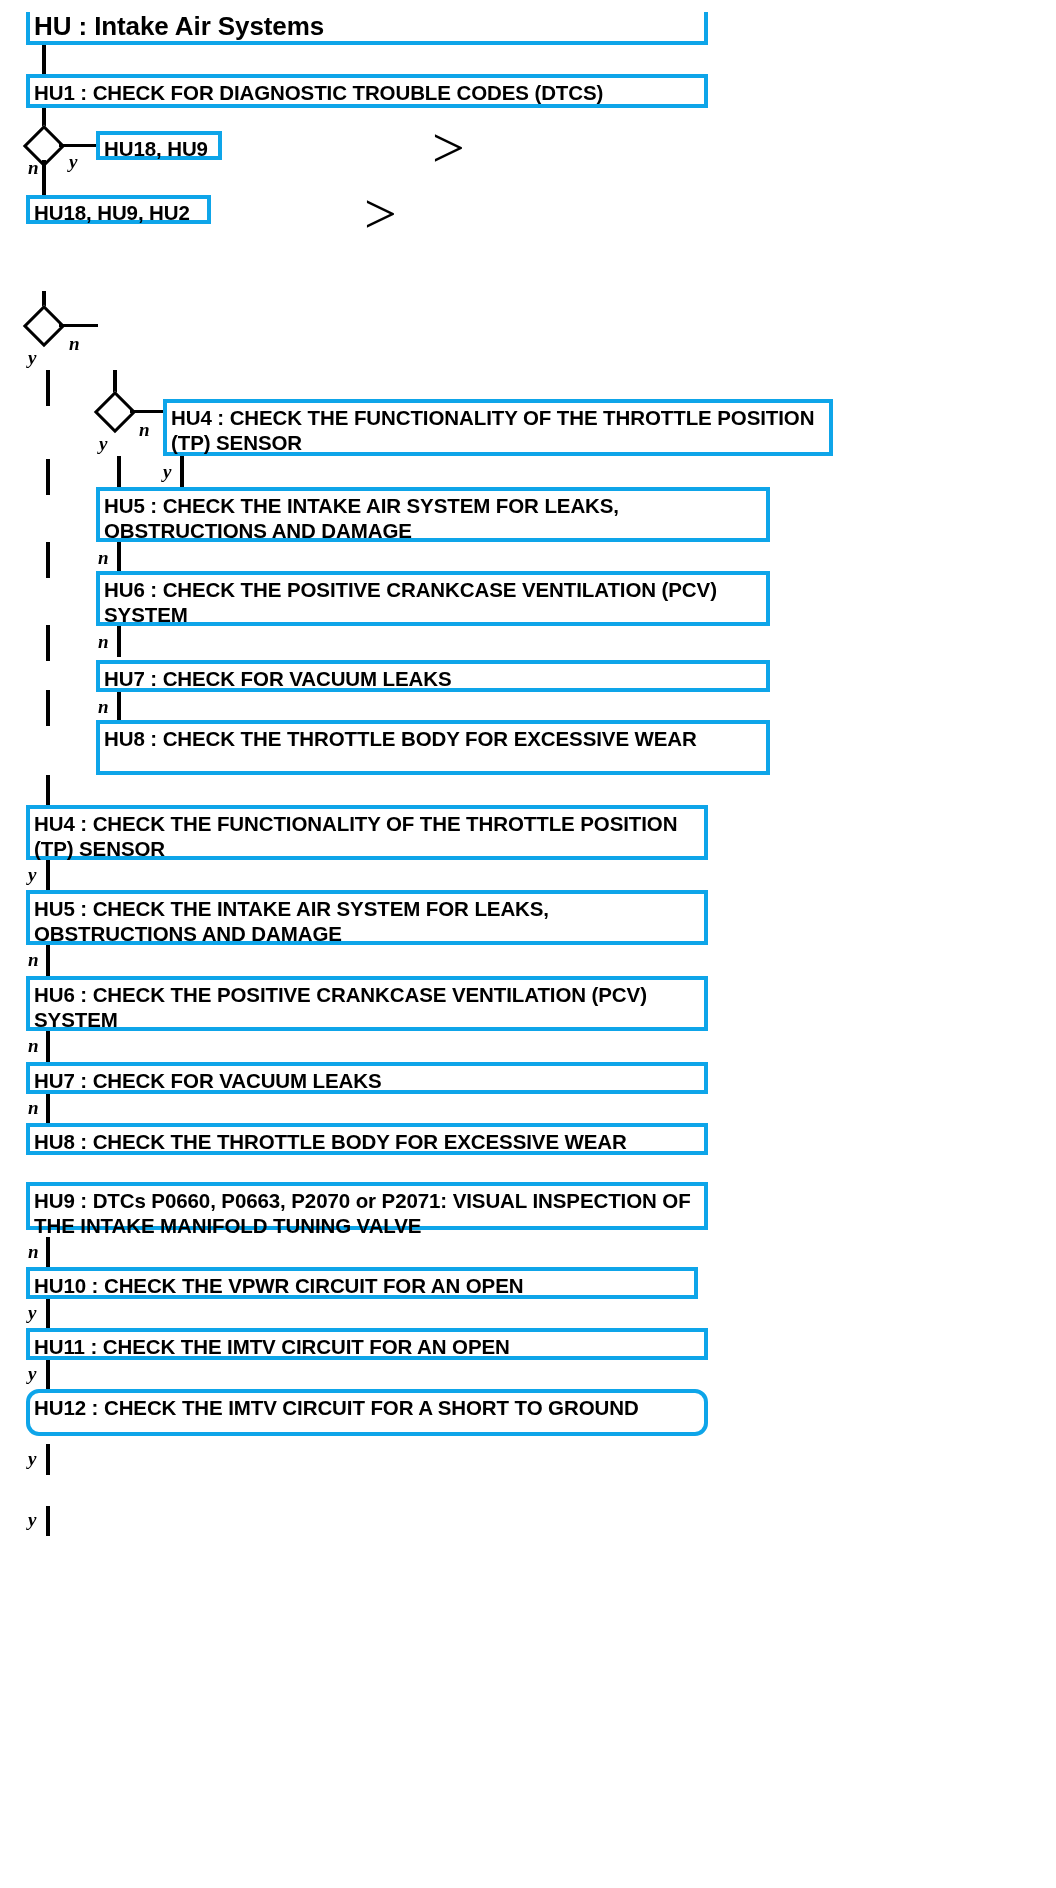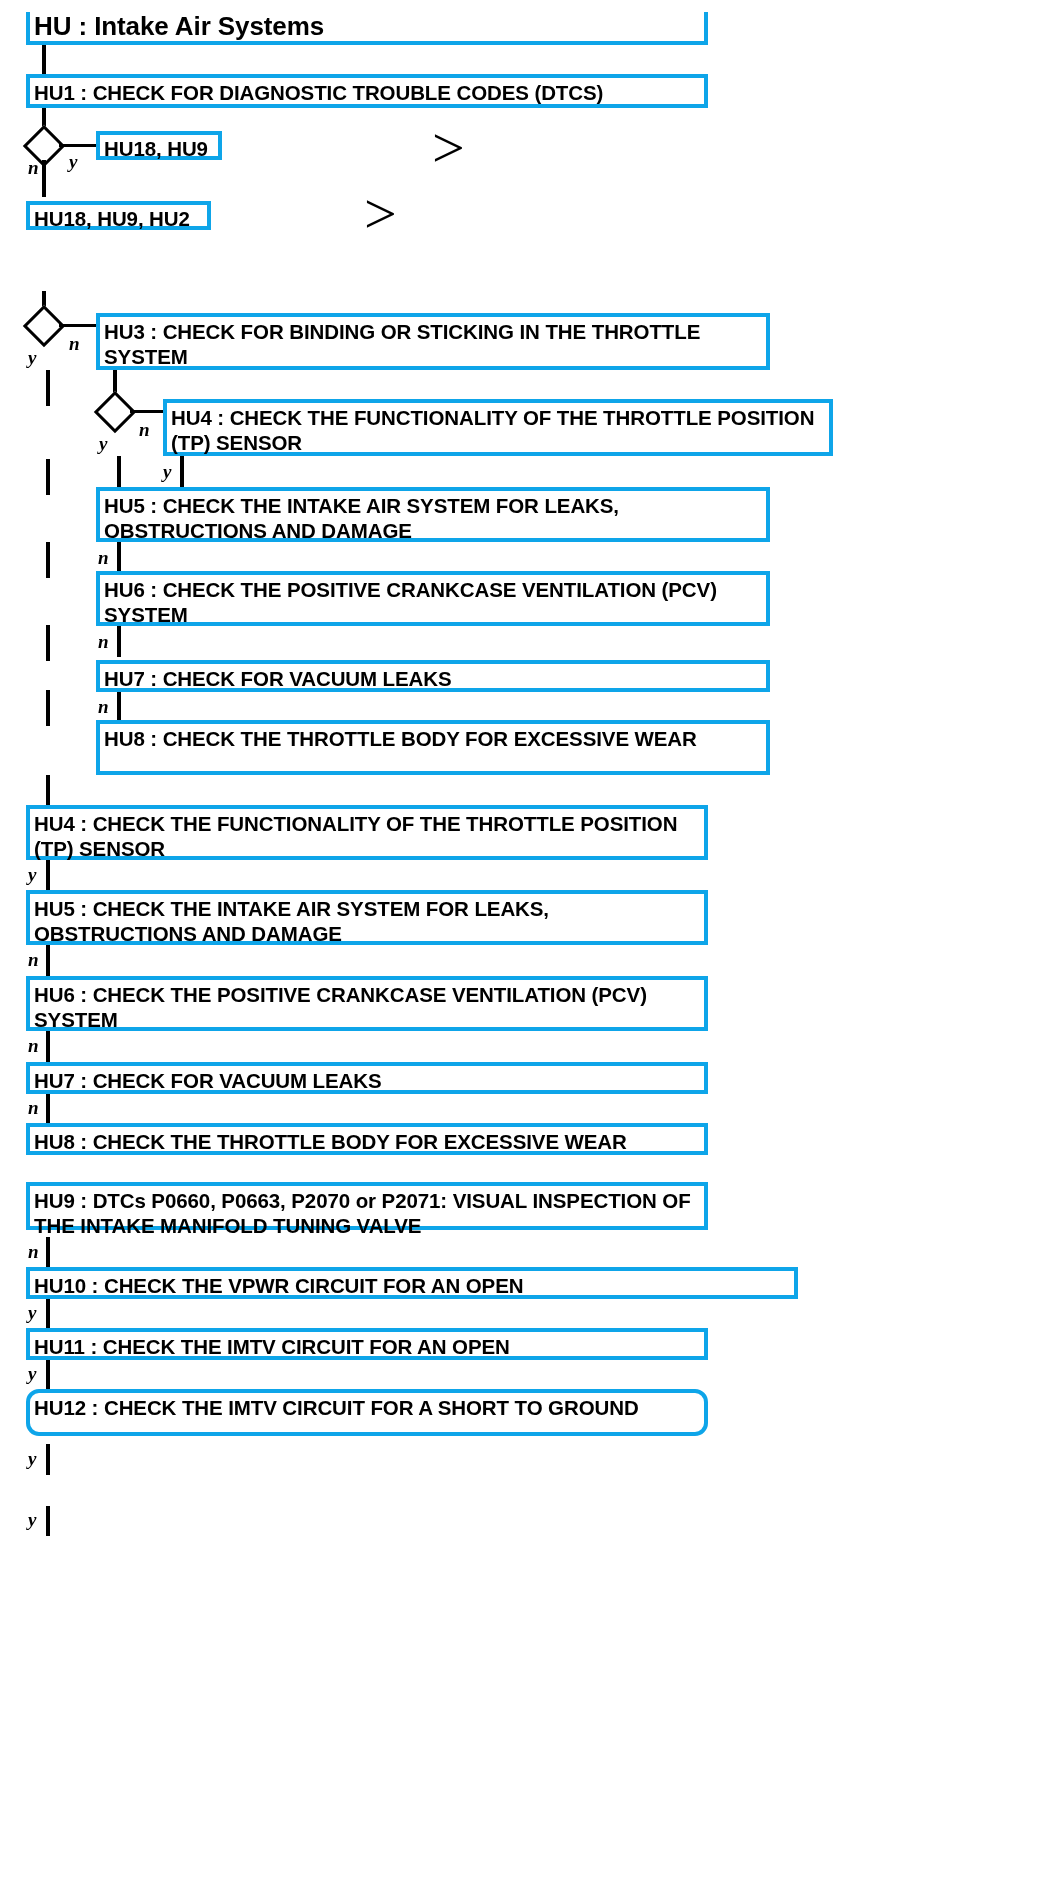--- a/index.html
+++ b/index.html
@@ -95,33 +95,32 @@
   <div class="node" style="left:26px; top:74px; width:682px; height:34px;">HU1 : CHECK FOR DIAGNOSTIC TROUBLE CODES (DTCS)</div>
   <div class="vline" style="left:42px; top:108px; height:26px;"></div>
 
   <div class="diamond" style="left:29px; top:131px;"></div>
   <div class="hline" style="left:59px; top:144px; width:39px;"></div>
   <div class="node tag" style="left:96px; top:131px; width:126px; height:29px;">HU18, HU9</div>
   <div class="lbl" style="left:28px; top:158px;">n</div>
   <div class="lbl" style="left:69px; top:152px;">y</div>
   <div class="vline" style="left:42px; top:160px; height:37px;"></div>
 
-  <div class="node tag" style="left:26px; top:195px; width:185px; height:29px;margin-top:6px;">HU18, HU9, HU2</div>
+  <div class="node tag" style="left:26px; top:195px; width:185px; height:29px;">HU18, HU9, HU2</div>
 
   <div class="chev" style="left:432px; top:119px;">&gt;</div>
   <div class="chev" style="left:364px; top:185px;">&gt;</div>
 
   <div class="vline" style="left:42px; top:291px; height:22px;"></div>
 
   <div class="diamond" style="left:29px; top:311px;"></div>
   <div class="hline" style="left:59px; top:324px; width:39px;"></div>
   <div class="lbl" style="left:28px; top:348px;">y</div>
   <div class="lbl" style="left:69px; top:334px;">n</div>
 
-  <div class="node" style="left:96px; top:313px; width:674px; height:57px;">HU3 : CHECK FOR BINDING OR STICKING IN THE THROTTLE SYSTEM</div>
 
   <div class="vline" style="left:46px; top:370px; height:36px;"></div>
   <div class="vline" style="left:46px; top:459px; height:36px;"></div>
   <div class="vline" style="left:46px; top:542px; height:36px;"></div>
   <div class="vline" style="left:46px; top:625px; height:36px;"></div>
   <div class="vline" style="left:46px; top:690px; height:36px;"></div>
   <div class="vline" style="left:46px; top:775px; height:36px;"></div>
 
   <div class="vline" style="left:113px; top:370px; height:28px;"></div>
   <div class="diamond" style="left:100px; top:397px;"></div>
@@ -165,21 +164,21 @@
   <div class="node" style="left:26px; top:1062px; width:682px; height:32px;">HU7 : CHECK FOR VACUUM LEAKS</div>
   <div class="vline" style="left:46px; top:1094px; height:30px;"></div>
   <div class="lbl" style="left:28px; top:1098px;">n</div>
 
   <div class="node" style="left:26px; top:1123px; width:682px; height:32px;">HU8 : CHECK THE THROTTLE BODY FOR EXCESSIVE WEAR</div>
 
   <div class="node" style="left:26px; top:1182px; width:682px; height:48px;">HU9 : DTCs P0660, P0663, P2070 or P2071: VISUAL INSPECTION OF THE INTAKE MANIFOLD TUNING VALVE</div>
   <div class="vline" style="left:46px; top:1237px; height:31px;"></div>
   <div class="lbl" style="left:28px; top:1242px;">n</div>
 
-  <div class="node" style="left:26px; top:1267px; width:772px; height:32px;">HU10 : CHECK THE VPWR CIRCUIT FOR AN OPEN</div>
+  <div class="node" style="left:26px; top:1267px; width:672px; height:32px;">HU10 : CHECK THE VPWR CIRCUIT FOR AN OPEN</div>
   <div class="vline" style="left:46px; top:1299px; height:30px;"></div>
   <div class="lbl" style="left:28px; top:1303px;">y</div>
 
   <div class="node" style="left:26px; top:1328px; width:682px; height:32px;">HU11 : CHECK THE IMTV CIRCUIT FOR AN OPEN</div>
   <div class="vline" style="left:46px; top:1360px; height:30px;"></div>
   <div class="lbl" style="left:28px; top:1364px;">y</div>
 
   <div class="node" style="left:26px; top:1389px; width:682px; height:47px;border-radius:13px;">HU12 : CHECK THE IMTV CIRCUIT FOR A SHORT TO GROUND</div>
   <div class="vline" style="left:46px; top:1444px; height:31px;"></div>
   <div class="lbl" style="left:28px; top:1449px;">y</div>

